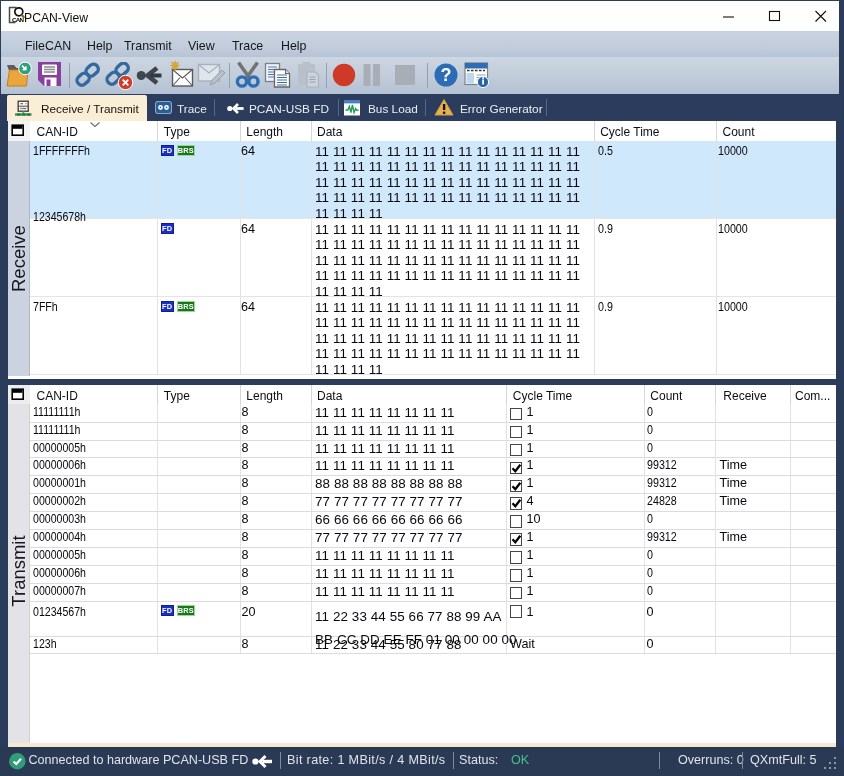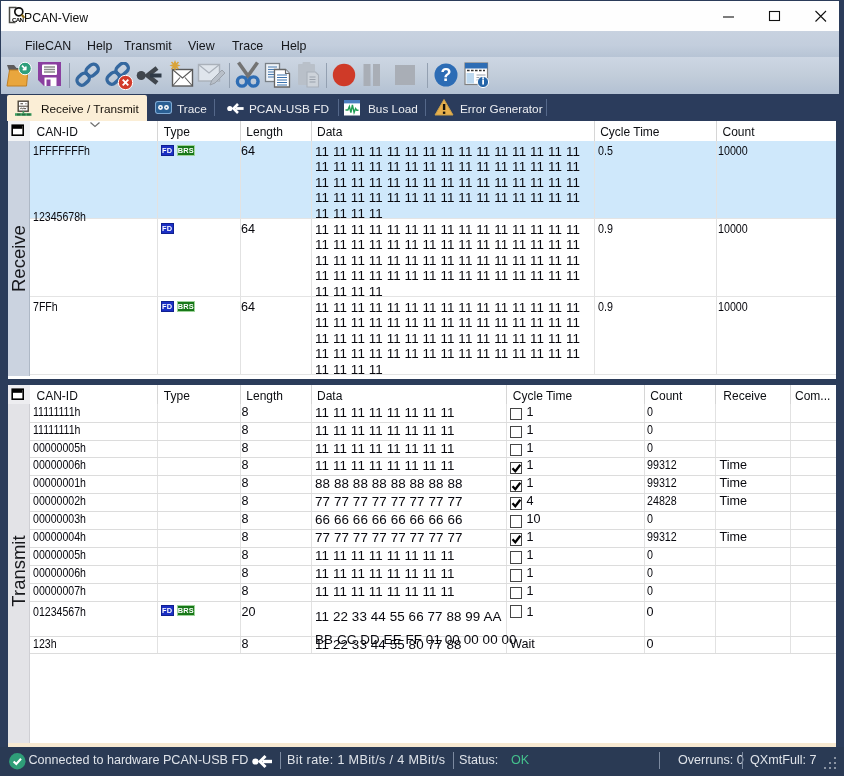--- a/index.html
+++ b/index.html
@@ -396,20 +396,20 @@
     <rect x="10.5" y="6.8" width="9.5" height="3.4" fill="#fff"></rect>
   </svg>
 <div class="ssep" style="left:280px"></div>
 <div class="st" style="left:287px;letter-spacing:.35px">Bit rate: 1 MBit/s / 4 MBit/s</div>
 <div class="ssep" style="left:453px"></div>
 <div class="st" style="left:459px">Status:</div>
 <div class="st" style="left:511px;color:#44c08d">OK</div>
 <div class="ssep" style="left:659px"></div>
 <div class="st" style="left:678px">Overruns: 0</div>
 <div class="ssep" style="left:741.5px"></div>
-<div class="st" style="left:750px">QXmtFull: 7</div>
+<div class="st" style="left:750px">QXmtFull: 5</div>
 <svg class="abs" style="left:820px;top:757px" width="18" height="14" viewBox="0 0 18 14">
     <rect x="14" y="0" width="2" height="2" fill="#8b94a3"></rect>
     <rect x="14" y="5" width="2" height="2" fill="#8b94a3"></rect>
     <rect x="14" y="10" width="2" height="2" fill="#8b94a3"></rect>
     <rect x="9" y="5" width="2" height="2" fill="#8b94a3"></rect>
     <rect x="9" y="10" width="2" height="2" fill="#8b94a3"></rect>
     <rect x="4" y="10" width="2" height="2" fill="#8b94a3"></rect>
   </svg>
 </body></html>

